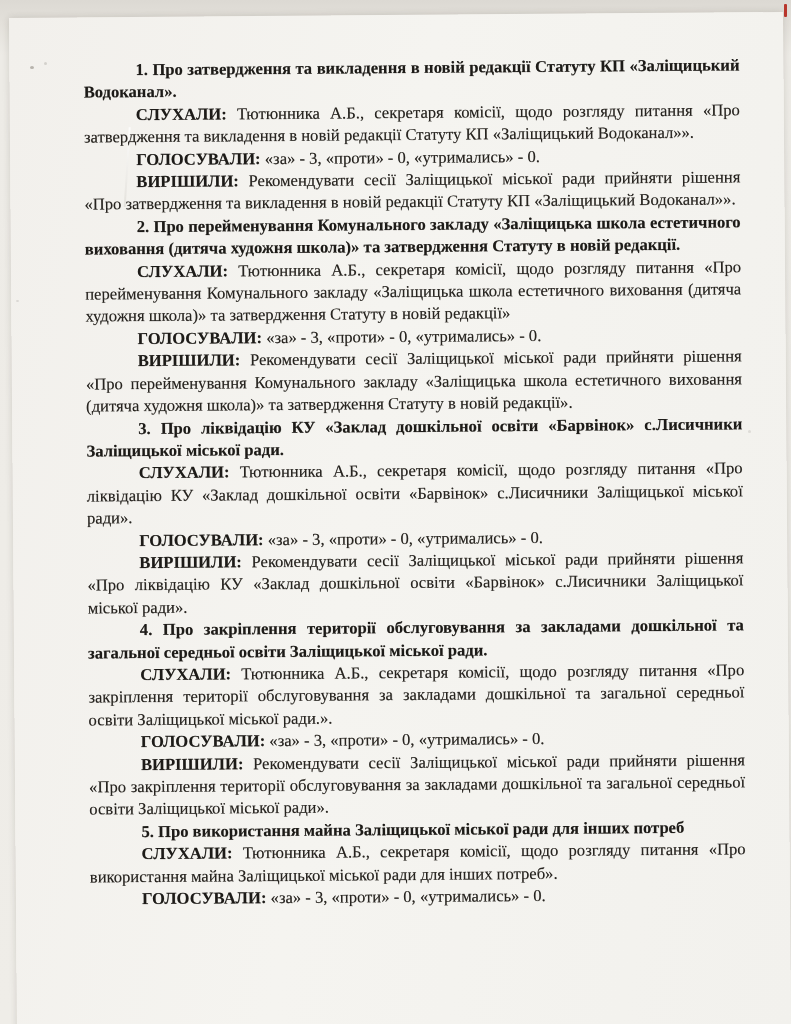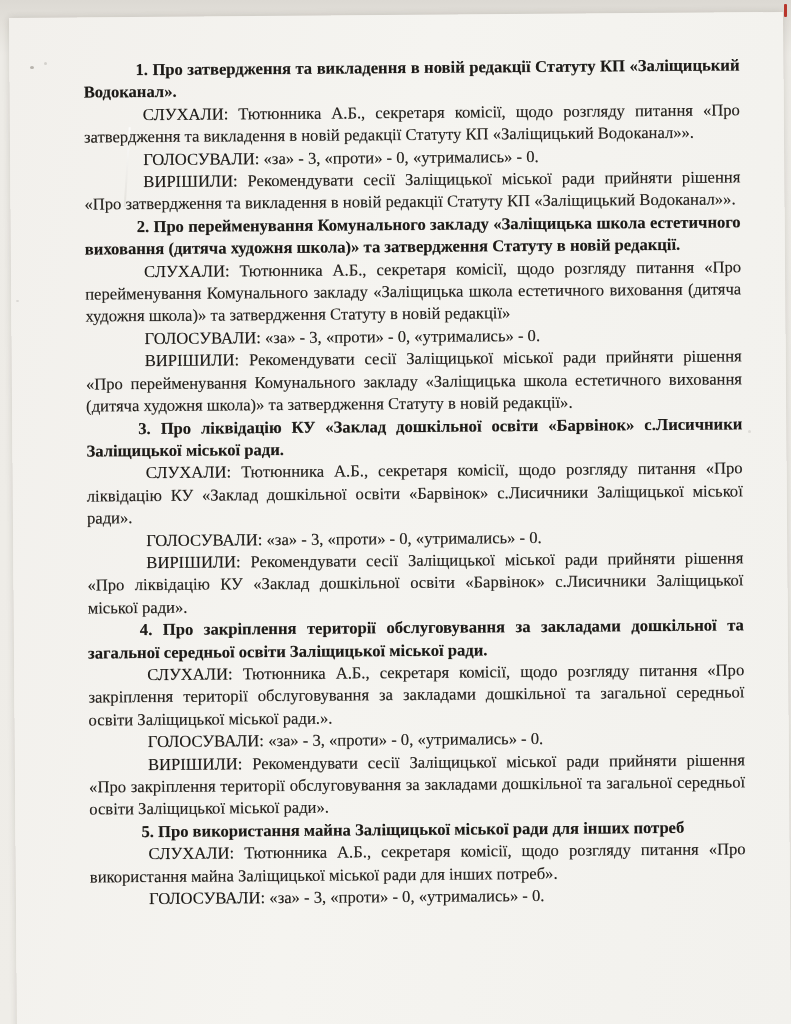--- a/index.html
+++ b/index.html
@@ -29,21 +29,21 @@
     left: 74px; top: 42px;
     width: 656px;
     color: #272420;
     font-size: 16.6px;
     line-height: 22.4px;
     text-align: justify;
     text-shadow: 0.25px 0.25px 0.45px rgba(45,42,36,0.45);
   }
   .content p { margin: 0; text-indent: 52px; }
   p.head { font-weight: bold; color: #1d1b18; }
-  .lbl { font-weight: normal; color: #1d1b18; margin-left: 7px; }
+  .lbl { font-weight: bold; color: #1d1b18; }
   .red-mark {
     position: absolute;
     right: 4px; top: 4px;
     width: 3px; height: 13px;
     background: #b8362c;
     border-radius: 1px;
   }
   .speck { position: absolute; border-radius: 50%; background: rgba(110,105,95,0.45); }
   .speck.s1 { left: 30px; top: 66px;  width: 4px; height: 3px; }
   .speck.s2 { left: 44px; top: 62px;  width: 3px; height: 3px; opacity: .5; }

